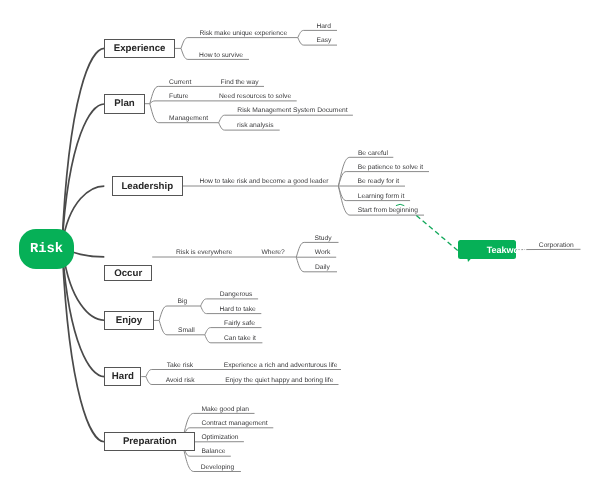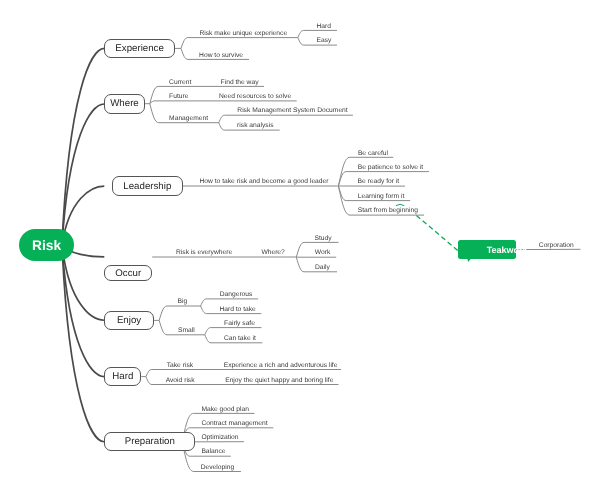--- a/index.html
+++ b/index.html
@@ -8,22 +8,22 @@
        font-family:"Liberation Sans",sans-serif;
        -webkit-font-smoothing:antialiased;
        text-rendering:geometricPrecision;}
   #canvas{position:relative;width:600px;height:492px;background:#fff;
           will-change:transform;}
   svg.layer{position:absolute;left:0;top:0;width:600px;height:492px;}
   .node{position:absolute;box-sizing:border-box;display:flex;align-items:center;
         justify-content:center;}
   .root-node{background:#06b057;border-radius:17px;color:#ffffff;font-weight:bold;
         font-size:13.8px;z-index:5;}
-  .topic{background:#fefefe;border:1px solid #555;border-radius:7px;
-        color:#262626;font-weight:normal;font-size:9.7px;z-index:4;}
+  .topic{background:#fefefe;border:1px solid #555;border-radius:0;
+        color:#262626;font-weight:bold;font-size:9.7px;z-index:4;}
   .leaf{position:absolute;font-size:6.7px;color:#39393b;white-space:nowrap;
         line-height:8px;z-index:3;}
   .callout{position:absolute;background:#06b057;border-radius:2.5px;color:#ffffff;
         font-weight:bold;font-size:9px;display:flex;align-items:center;
         justify-content:center;z-index:5;}
 </style>
 </head>
 <body>
 
 <div id="canvas">
@@ -73,27 +73,27 @@
       <path d="M 182.10 441.90 C 184.71 433.16, 186.32 427.80, 189.77 427.80 L 273.30 427.80" fill="none" stroke="#8a8a8a" stroke-width="1"></path>
       <path d="M 182.10 441.90 L 243.90 441.70" fill="none" stroke="#8a8a8a" stroke-width="1"></path>
       <path d="M 182.10 441.90 C 184.72 450.77, 186.34 456.20, 189.82 456.20 L 230.80 456.20" fill="none" stroke="#8a8a8a" stroke-width="1"></path>
       <path d="M 182.10 441.90 C 186.08 460.25, 188.53 471.50, 193.80 471.50 L 240.90 471.50" fill="none" stroke="#8a8a8a" stroke-width="1"></path>
       <polygon points="467.3,258.2 471.4,258.2 468,262" fill="#06b057"></polygon>
       <path d="M 515.80 249.60 L 580.50 249.30" fill="none" stroke="#8a8a8a" stroke-width="1"></path>
       <path d="M 416.4 215.4 L 459.5 252" fill="none" stroke="#11a85a" stroke-width="1.3" stroke-dasharray="5.0 3.2" stroke-linecap="butt"></path>
       <path d="M 396.3 205.5 L 400.1 204.3 L 403.90000000000003 205.5" fill="none" stroke="#11a85a" stroke-width="1" stroke-linejoin="round" stroke-linecap="round"></path>
     </svg>
   <div id="nodes">
-      <div class="node root-node" style="left: 19px; top: 229px; width: 55px; height: 32px;">Risk</div>
+      <div class="node root-node" style="left: 19px; top: 229px; width: 55px; height: 40px; font-family: Liberation Mono, monospace;">Risk</div>
       <div class="node topic" style="left: 104.3px; top: 38.8px; width: 70.6px; height: 19.3px;">Experience</div>
       <div class="leaf" style="left: 199.4px; top: 29.8px;">Risk make unique experience</div>
       <div class="leaf" style="left: 316.4px; top: 22.6px;">Hard</div>
       <div class="leaf" style="left: 316.6px; top: 37.3px;">Easy</div>
       <div class="leaf" style="left: 199.1px; top: 51.6px;">How to survive</div>
-      <div class="node topic" style="left: 104.3px; top: 94.4px; width: 40.4px; height: 19.2px;">Where</div>
+      <div class="node topic" style="left: 104.3px; top: 94.4px; width: 40.4px; height: 19.2px;">Plan</div>
       <div class="leaf" style="left: 169.1px; top: 78.6px;">Current</div>
       <div class="leaf" style="left: 220.6px; top: 78.6px;">Find the way</div>
       <div class="leaf" style="left: 169.1px; top: 93.1px;">Future</div>
       <div class="leaf" style="left: 219px; top: 93.1px;">Need resources to solve</div>
       <div class="leaf" style="left: 169.1px; top: 114.9px;">Management</div>
       <div class="leaf" style="left: 237.3px; top: 107.4px;">Risk Management System Document</div>
       <div class="leaf" style="left: 237.1px; top: 122.3px;">risk analysis</div>
       <div class="node topic" style="left: 112px; top: 176.4px; width: 70.6px; height: 19.4px;">Leadership</div>
       <div class="leaf" style="left: 199.5px; top: 178.2px;">How to take risk and become a good leader</div>
       <div class="leaf" style="left: 357.9px; top: 149.5px;">Be careful</div>

